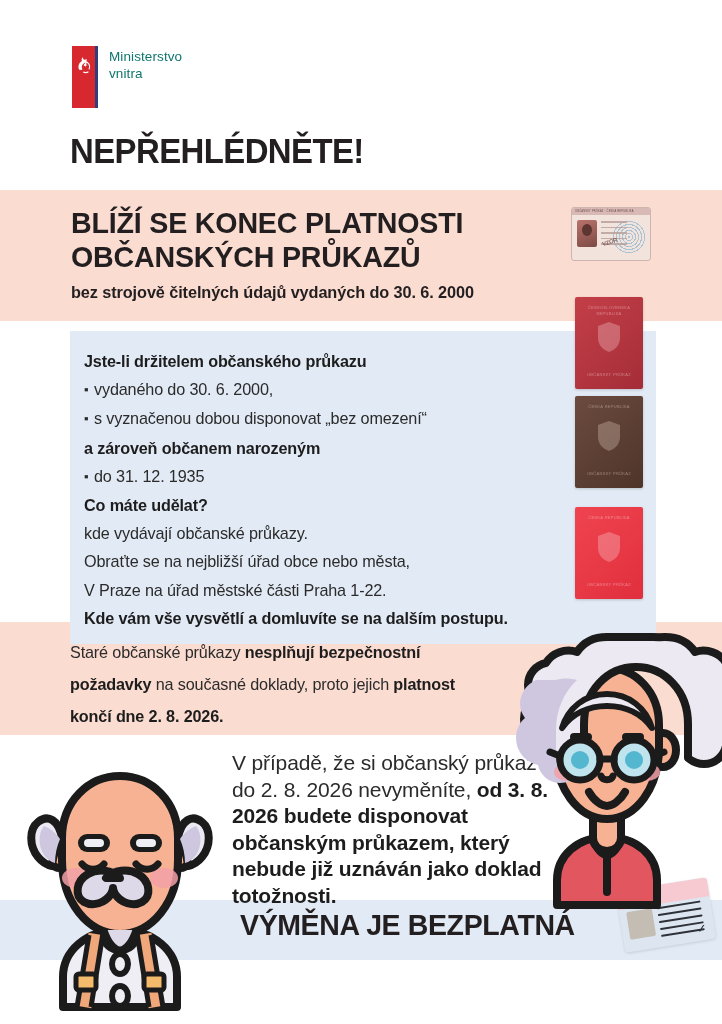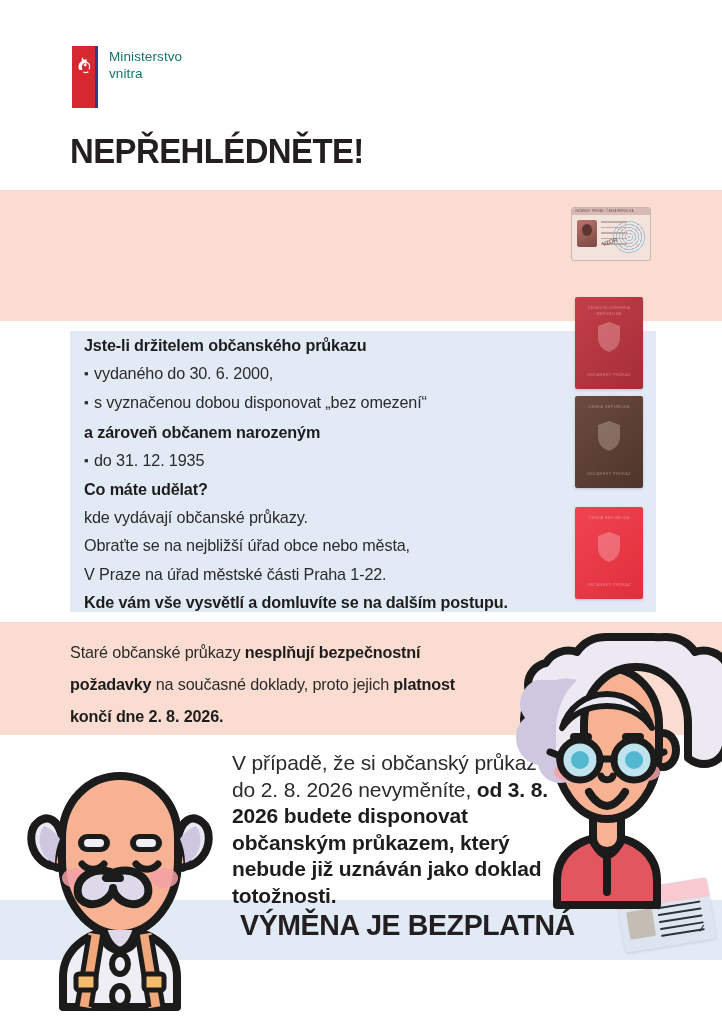--- a/index.html
+++ b/index.html
@@ -106,24 +106,24 @@
     letter-spacing: -0.1px;
     white-space: nowrap;
   }
 
   
   #infobox {
     position: absolute;
     left: 70px;
     top: 331px;
     width: 586px;
-    height: 281px;
+    height: 313px;
     background: #e2eaf5;
     box-sizing: border-box;
-    padding: 0 18px 0 14px;
+    padding: 16px 18px 0 14px;
   }
   #infobox .line {
     font-size: 16.2px;
     line-height: 28.2px;
     color: #2b2b2b;
     letter-spacing: -0.15px;
     white-space: nowrap;
   }
   #infobox .line.b { font-weight: bold; color: #1d1d1d; }
   #infobox .line .bullet {
@@ -375,20 +375,25 @@
           <circle cx="7.3" cy="11.6" r=".8"></circle>
         </g>
       </svg>
     </div>
     <div id="logo-text">Ministerstvo
 vnitra</div>
   </div>
 
   <div id="attention">NEPŘEHLÉDNĚTE!</div>
 
+  <div id="headline">
+    <div class="hl">BLÍŽÍ SE KONEC PLATNOSTI</div>
+    <div class="hl">OBČANSKÝCH PRŮKAZŮ</div>
+    <div class="sub">bez strojově čitelných údajů vydaných do 30. 6. 2000</div>
+  </div>
 
   <div id="infobox">
       <div class="line b"><span>Jste-li držitelem občanského průkazu</span></div>
       <div class="line"><span class="bullet">▪</span><span>vydaného do 30. 6. 2000,</span></div>
       <div class="line"><span class="bullet">▪</span><span>s vyznačenou dobou disponovat „bez omezení“</span></div>
       <div class="line b"><span>a zároveň občanem narozeným</span></div>
       <div class="line"><span class="bullet">▪</span><span>do 31. 12. 1935</span></div>
       <div class="line b"><span>Co máte udělat?</span></div>
       <div class="line"><span>kde vydávají občanské průkazy.</span></div>
       <div class="line"><span>Obraťte se na nejbližší úřad obce nebo města,</span></div>

